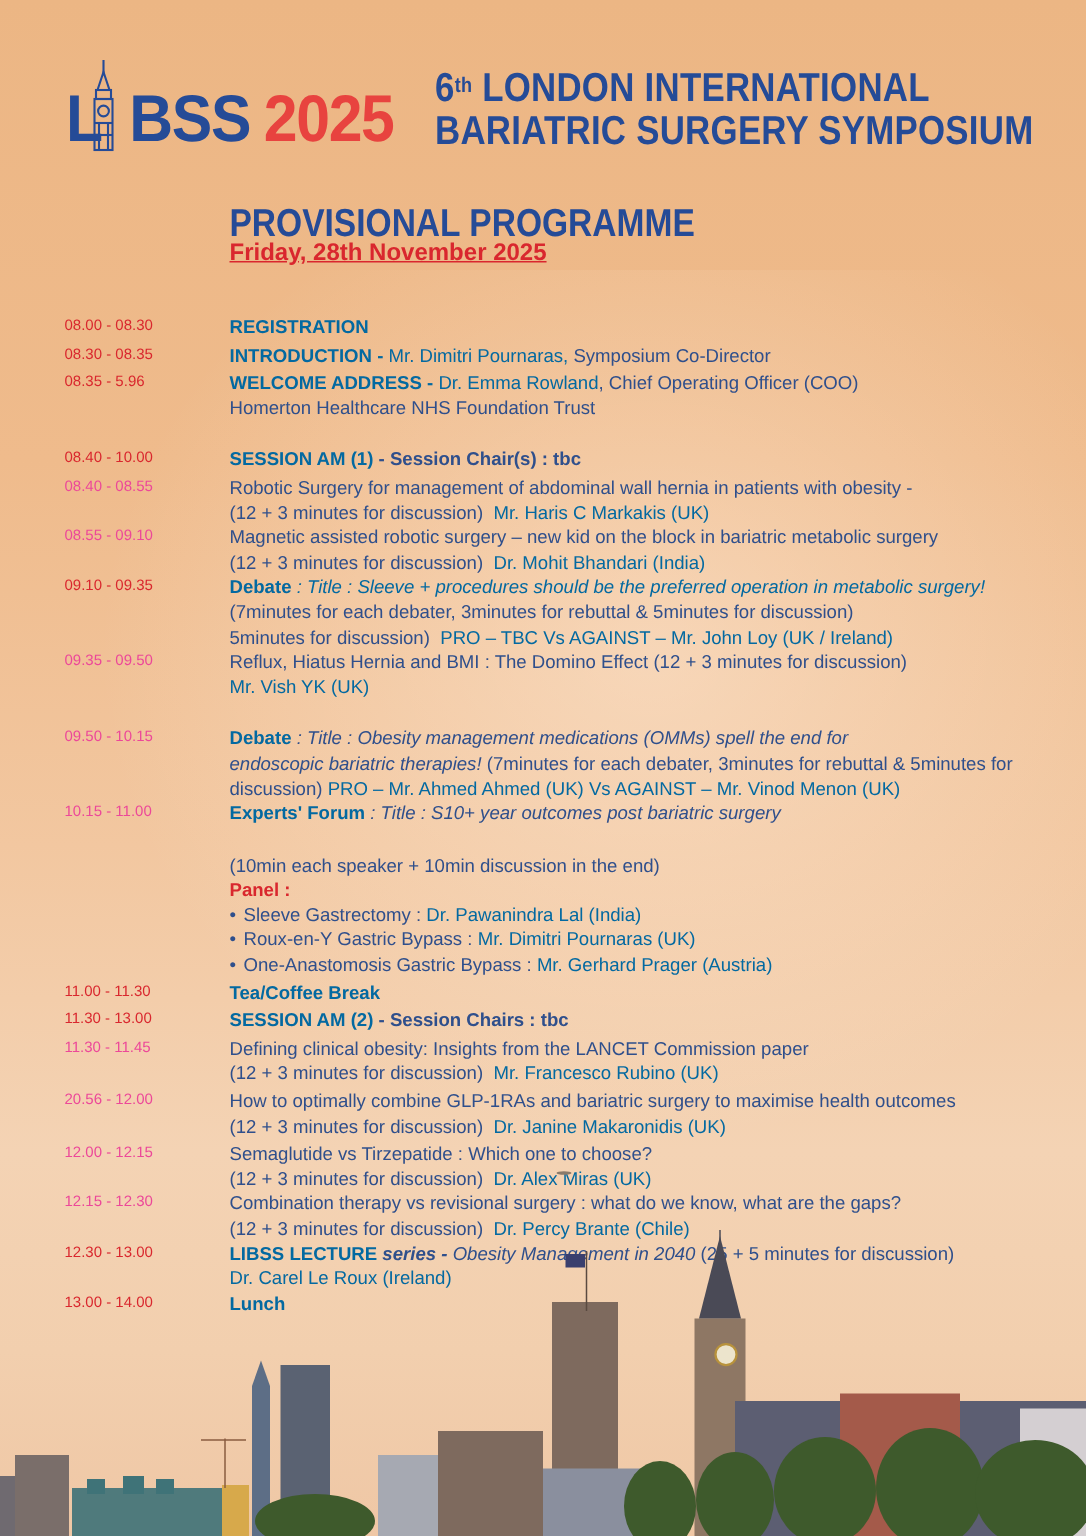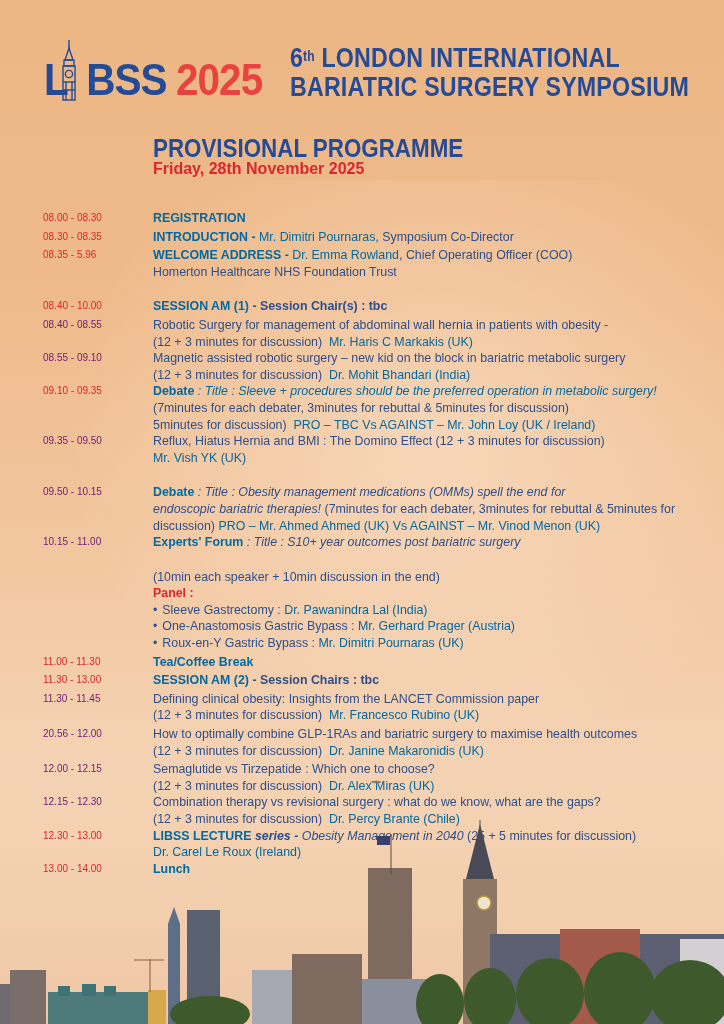--- a/index.html
+++ b/index.html
@@ -21,28 +21,28 @@
   }
   .logo-l { color:#254b97; }
   .logo-bss { color:#254b97; }
   .logo-year { color:#e8433f; margin-left:10px; }
   .tower { position:absolute; left:8px; top:0; }
   .title-block { position:absolute; left:290px; top:44px; color:#254b97; font-weight:bold; }
   .title-line { font-size:27px; line-height:29px; letter-spacing:0.2px; transform:scaleX(0.86); transform-origin:left; white-space:nowrap; }
   .title-line sup { font-size:14px; vertical-align:top; position:relative; top:-2px; }
 
   .prog-title { position:absolute; left:153px; top:133px; color:#254b97; font-weight:bold; font-size:26px; transform:scaleX(0.86); transform-origin:left; white-space:nowrap; }
-  .prog-date { position:absolute; left:153px; top:160px; color:#d9272e; font-weight:bold; font-size:16px; white-space:nowrap; }
+  .prog-date { position:absolute; left:153px; top:160px; color:#d9272e; font-weight:bold; font-size:16px; white-space:nowrap;text-decoration:underline; }
 
   
   .schedule { position:absolute; left:43px; top:210px; width:670px; font-size:12.4px; }
   .row { display:flex; }
   .time { width:110px; flex:none; font-size:10px; line-height:16.6px; white-space:nowrap; }
   .time.red { color:#d9272e; }
-  .time.blue { color:#701a75; }
+  .time.blue { color:#ec4899; }
   .content { flex:1; color:#2f4f8c; line-height:16.6px; }
   .content .line { white-space:nowrap; }
   .red { color:#0369a1; }
   .blue { color:#2f4f8c; }
   .bold { font-weight:bold; }
   .ital { font-style:italic; }
   .panel-row { display:flex;flex-direction:column; }
   .panel-label { width:52px; flex:none; color:#d9272e; font-weight:bold; }
   .bullet::before { content:"\2022"; margin-right:5px; }
   .sp2 { margin-top:2px; }
@@ -152,22 +152,22 @@
 
   <div class="row">
     <div class="time blue">10.15 - 11.00</div>
     <div class="content">
       <div class="line"><span class="red bold">Experts' Forum</span><span class="ital"> : Title : S10+ year outcomes post bariatric surgery</span></div>
       <div class="line sp3">(10min each speaker + 10min discussion in the end)</div>
       <div class="panel-row">
         <div class="panel-label">Panel :</div>
         <div>
           <div class="line bullet"><span>Sleeve Gastrectomy : </span><span class="red">Dr. Pawanindra Lal (India)</span></div>
+          <div class="line bullet"><span>Roux-en-Y Gastric Bypass : </span><span class="red">Mr. Dimitri Pournaras (UK)</span></div>
           <div class="line bullet"><span>One-Anastomosis Gastric Bypass : </span><span class="red">Mr. Gerhard Prager (Austria)</span></div>
-          <div class="line bullet"><span>Roux-en-Y Gastric Bypass : </span><span class="red">Mr. Dimitri Pournaras (UK)</span></div>
         </div>
       </div>
     </div>
   </div>
 
   <div class="row sp2">
     <div class="time red">11.00 - 11.30</div>
     <div class="content"><span class="red bold">Tea/Coffee Break</span></div>
   </div>
 

